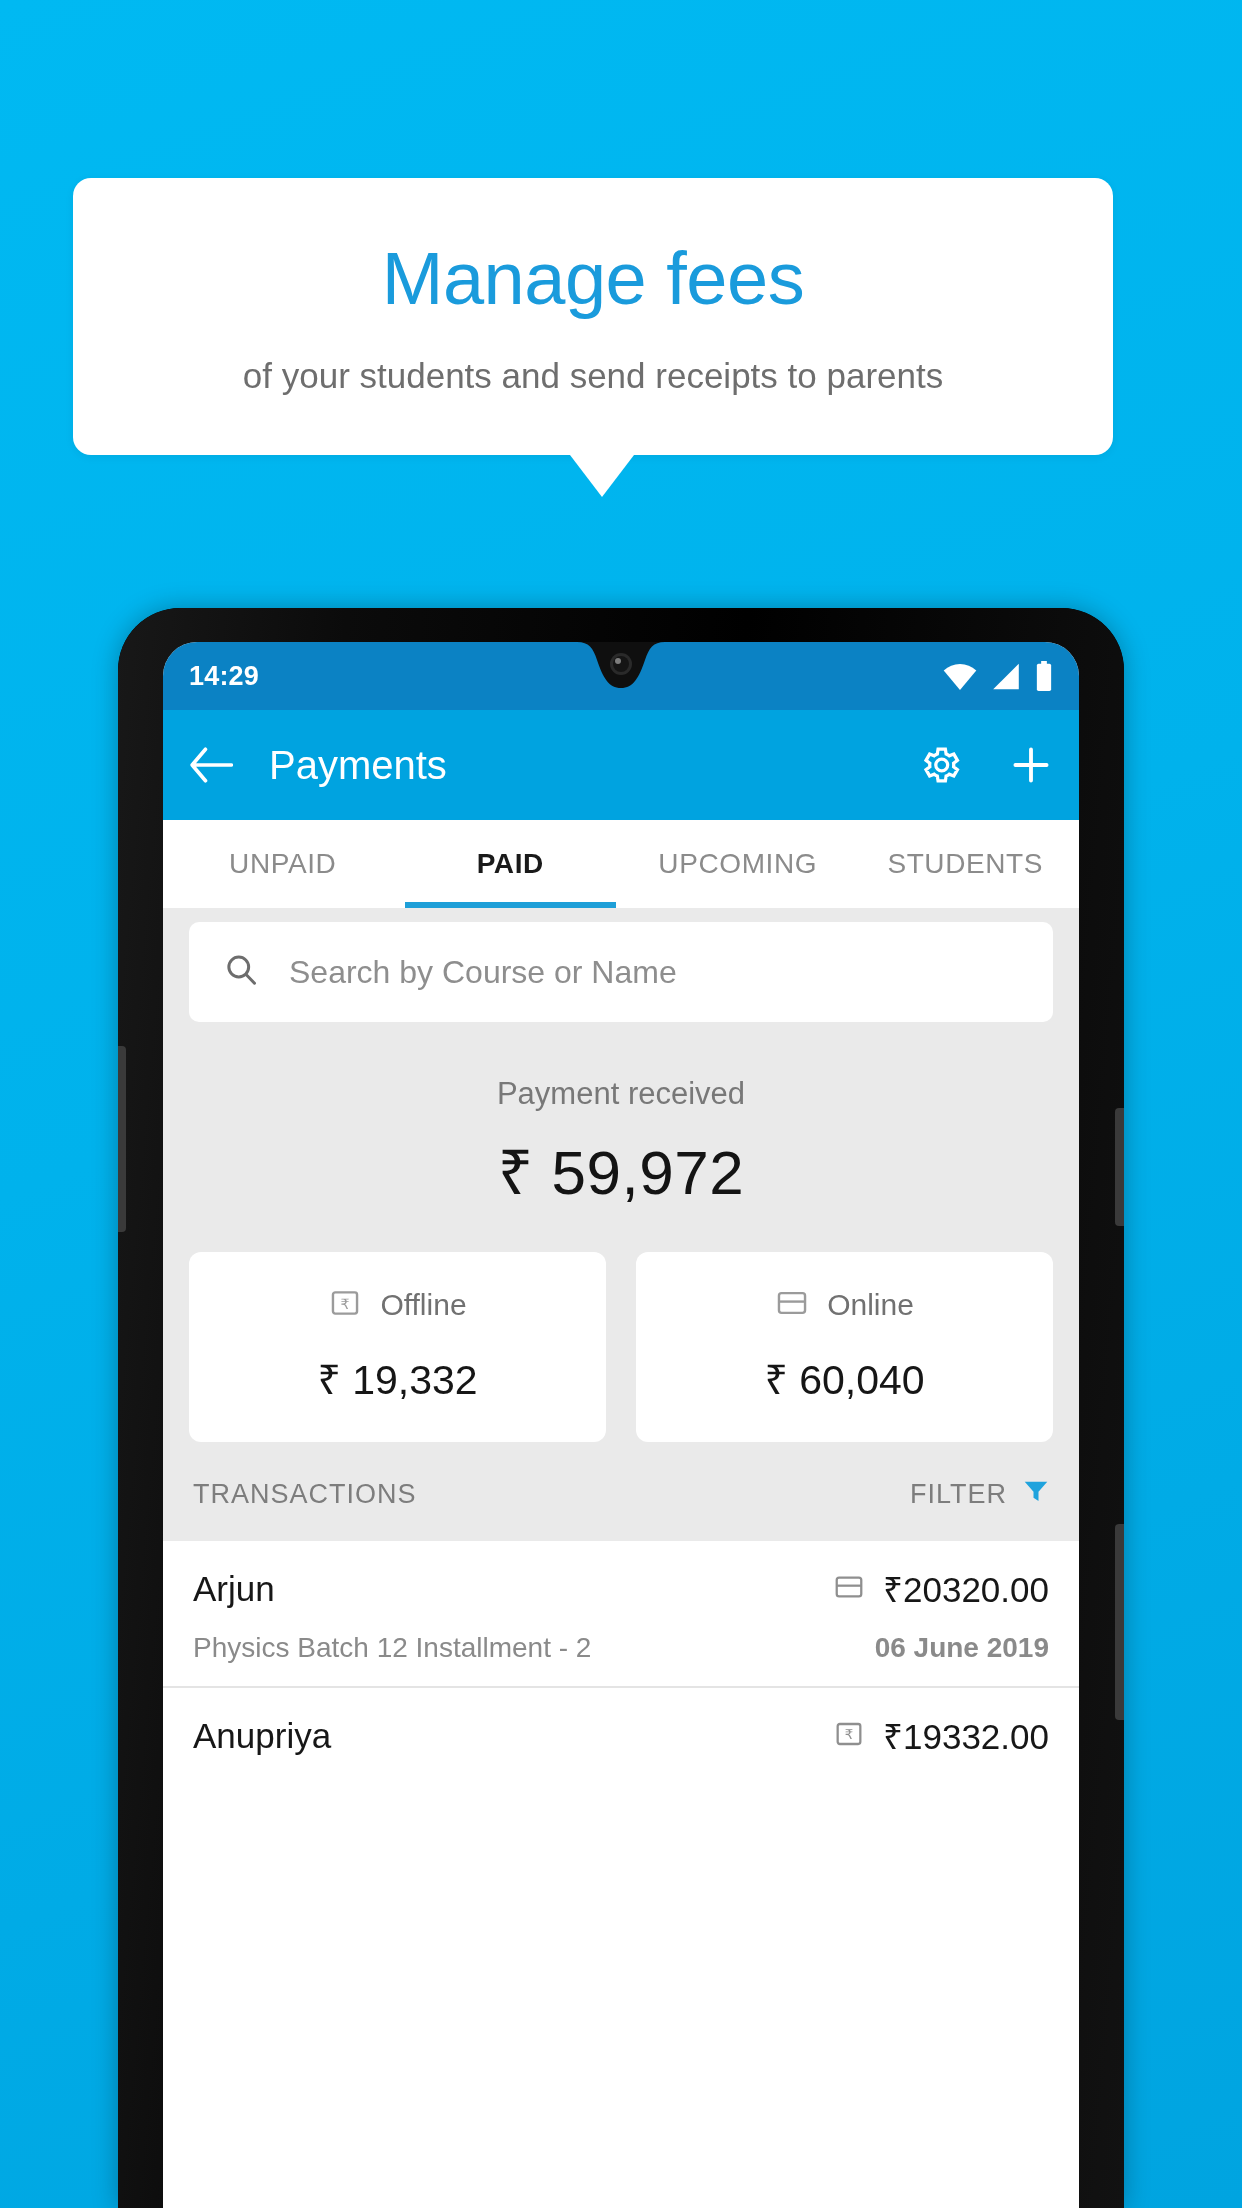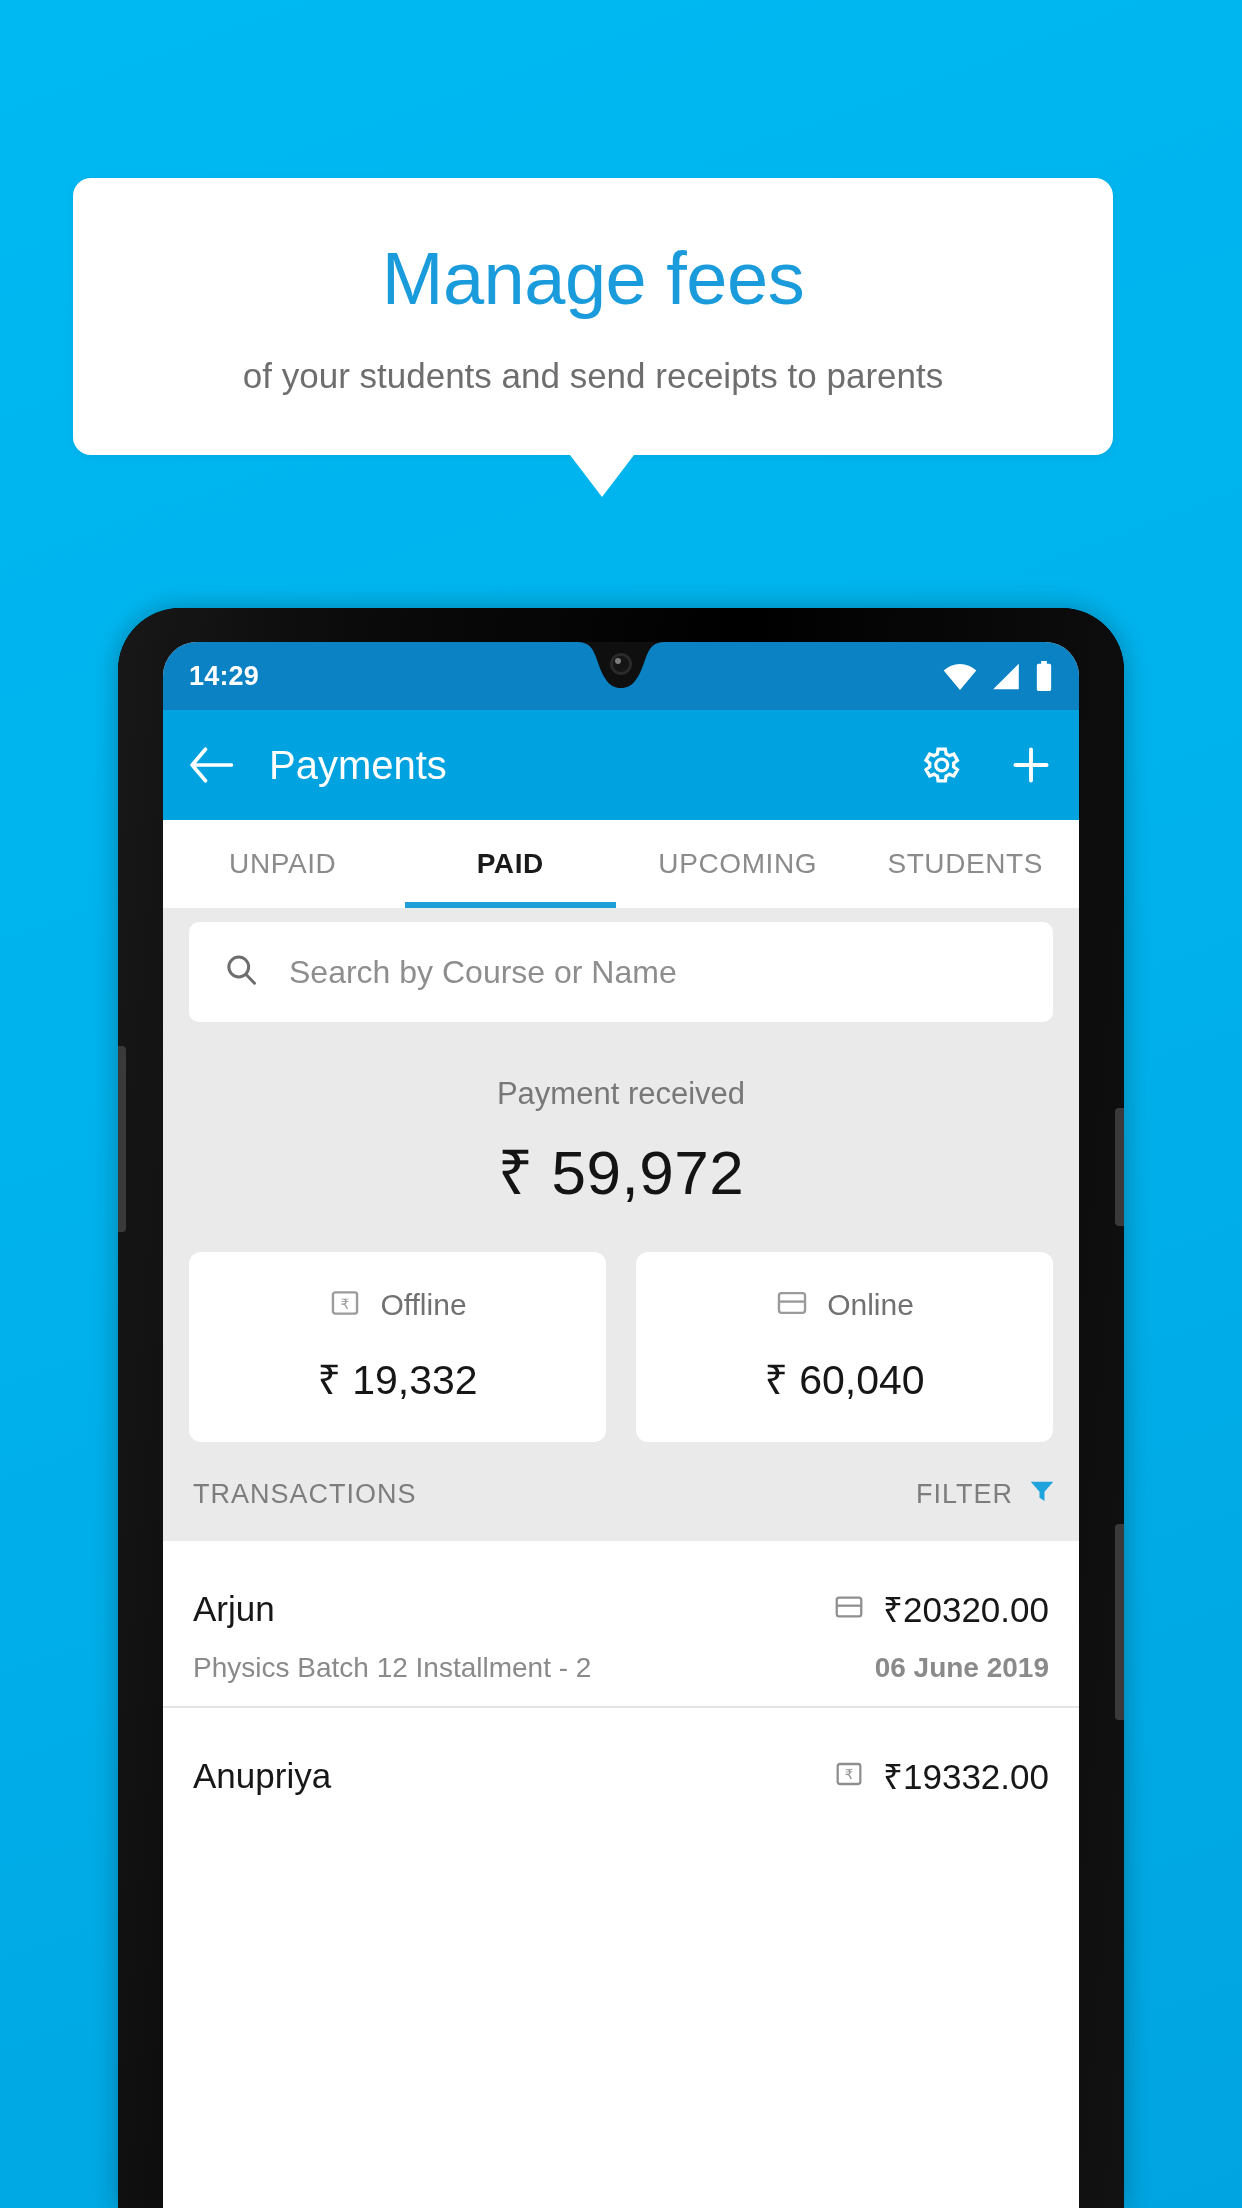--- a/index.html
+++ b/index.html
@@ -246,31 +246,31 @@
     gap: 18px;
     margin-bottom: 26px;
   }
   .card-label { font-size: 30px; color: #717171; }
   .card-amount { font-size: 41px; color: #161616; }
 
   .tx-header {
     display: flex;
     align-items: center;
     justify-content: space-between;
-    padding: 34px 22px 28px 30px;
+    padding: 34px 28px 28px 30px;
     background: #eaeaea;
   }
   .tx-title { font-size: 27px; color: #7d7d7d; letter-spacing: 1px; }
   .tx-filter {
     display: flex; align-items: center; gap: 14px;
     font-size: 27px; color: #7d7d7d; letter-spacing: 1px;
   }
 
   .tx-list { background: #ffffff; flex: 1; }
-  .tx-row { padding: 24px 30px 22px 30px; border-bottom: 2px solid #e4e4e4; margin-top: 20px; }
+  .tx-row { padding: 24px 30px 22px 30px; border-bottom: 2px solid #e4e4e4; }
   .tx-row:last-child { border-bottom: none; }
   .tx-line1 {
     display: flex; align-items: center; justify-content: space-between;
   }
   .tx-name { font-size: 35px; color: #171717; }
   .tx-amt-wrap { display: flex; align-items: center; gap: 18px; }
   .tx-amount { font-size: 35px; color: #171717; }
   .tx-line2 {
     display: flex; align-items: center; justify-content: space-between;
     margin-top: 20px;

